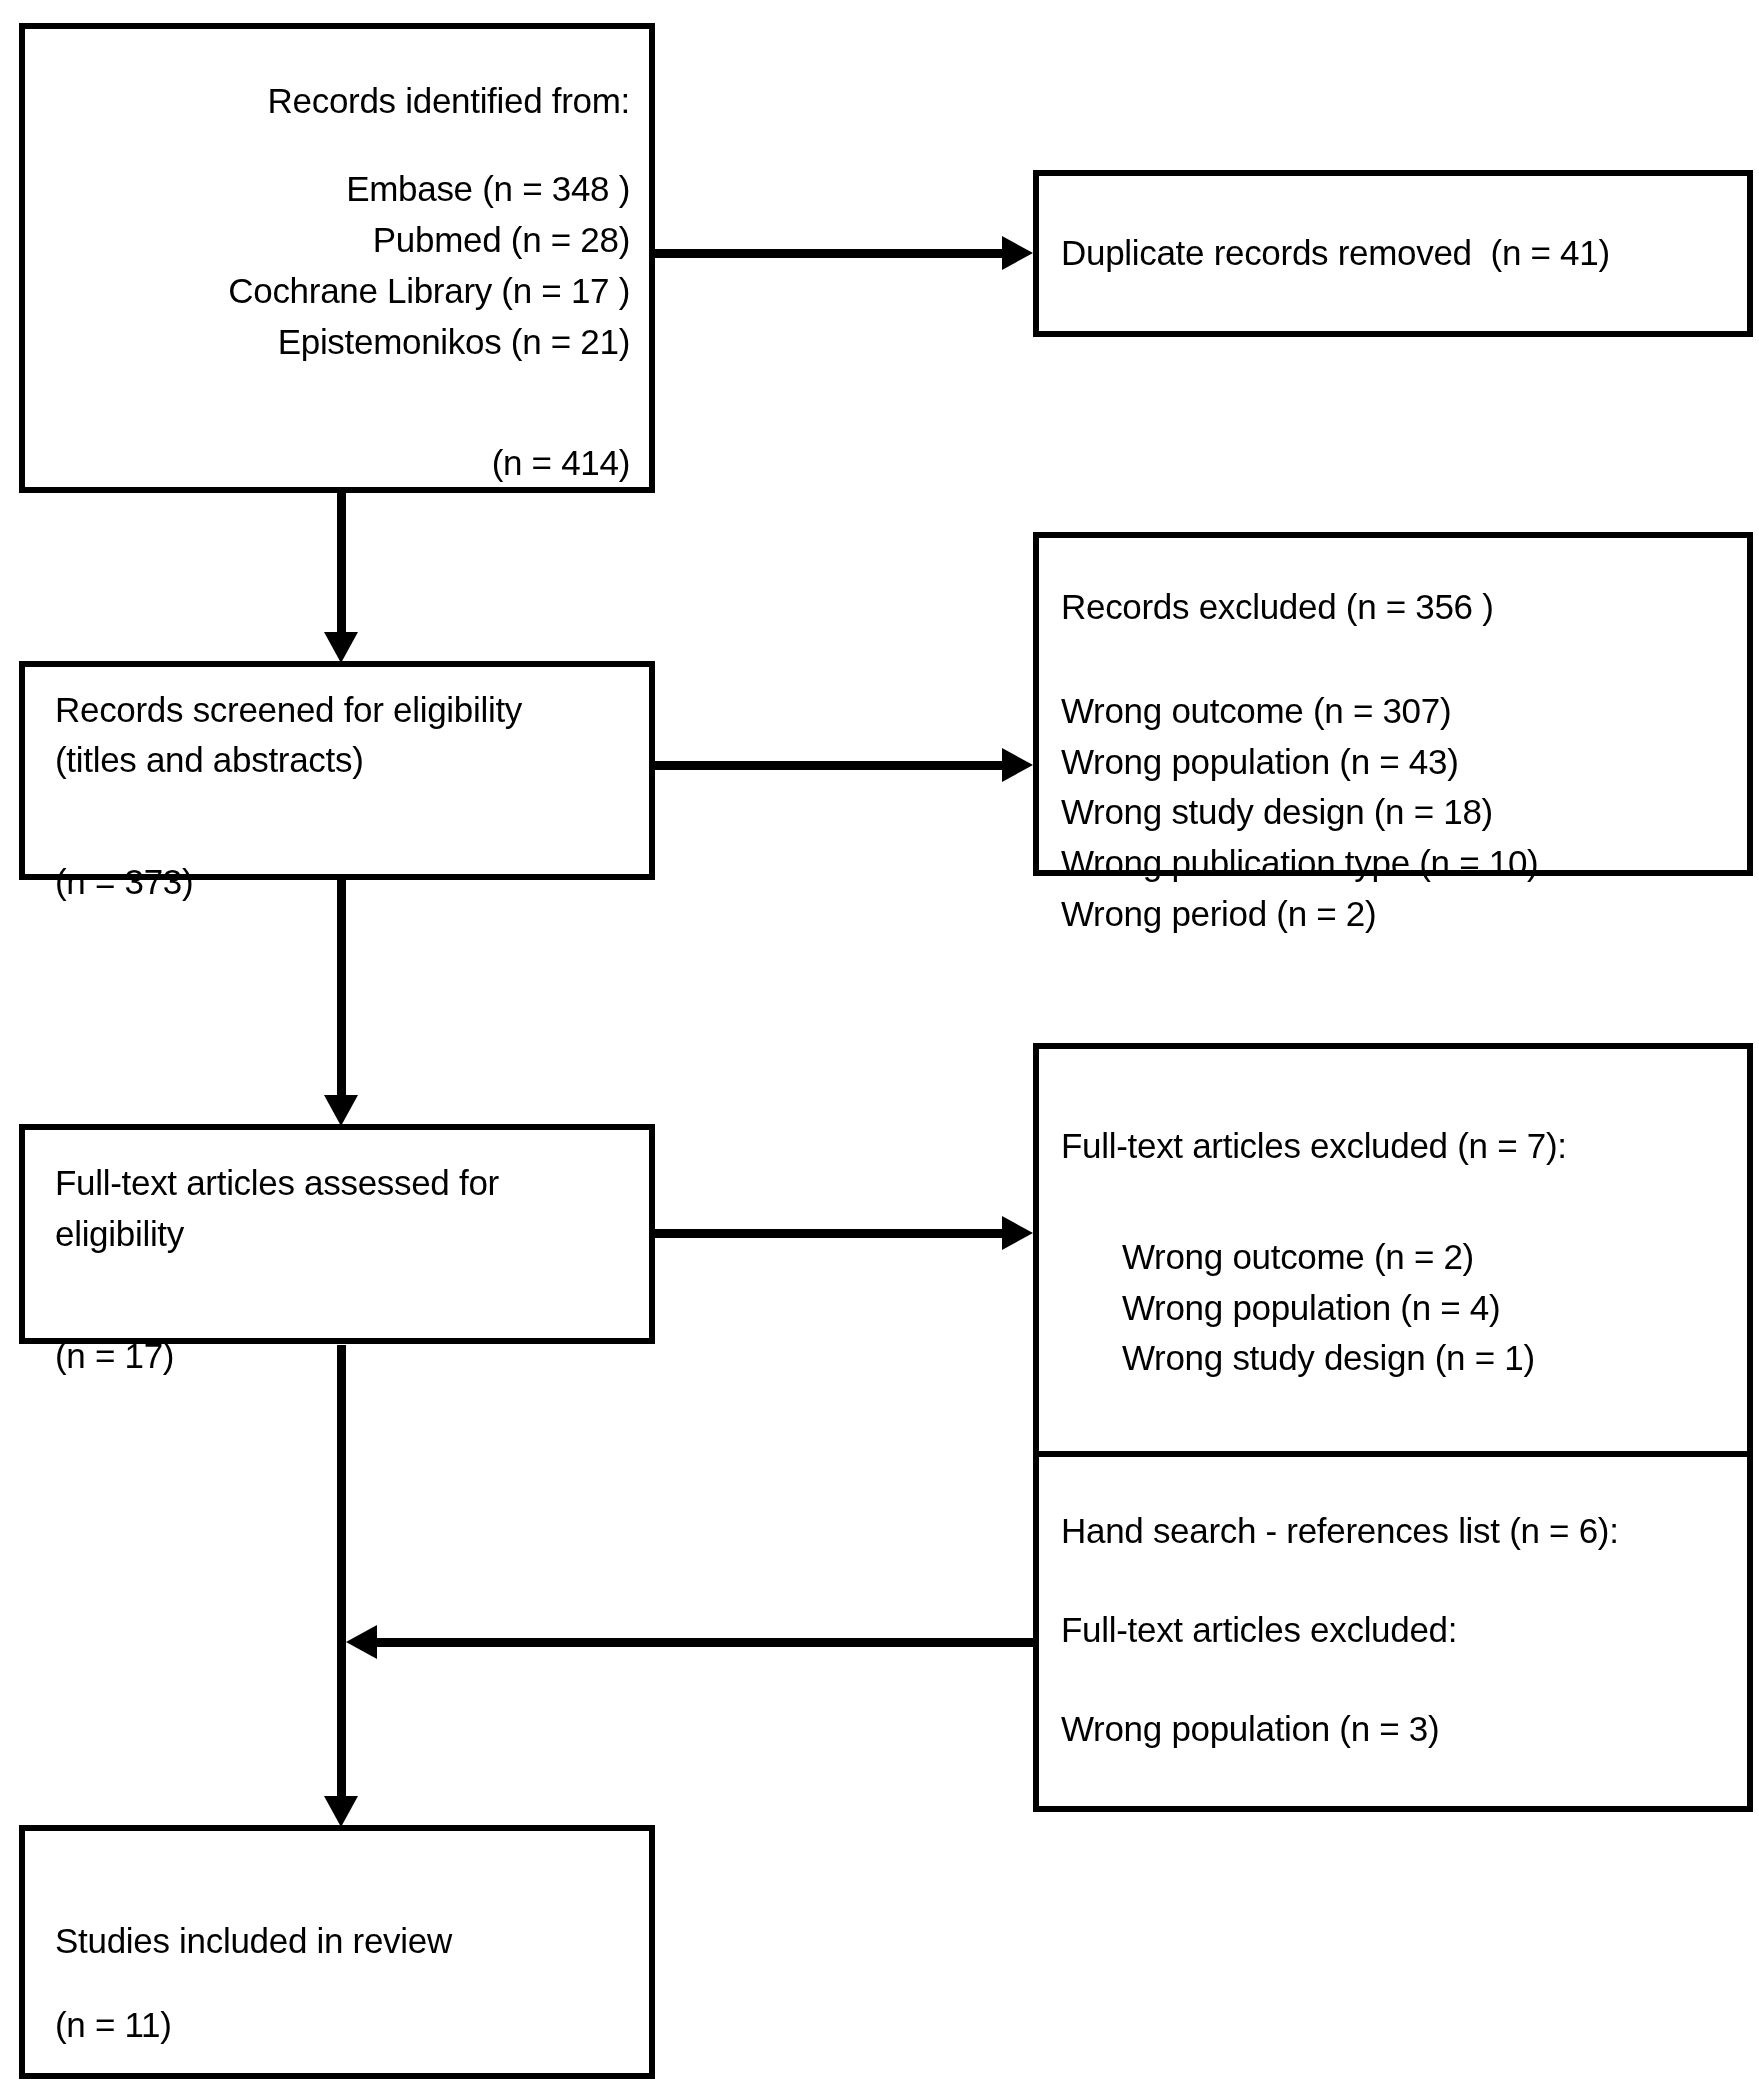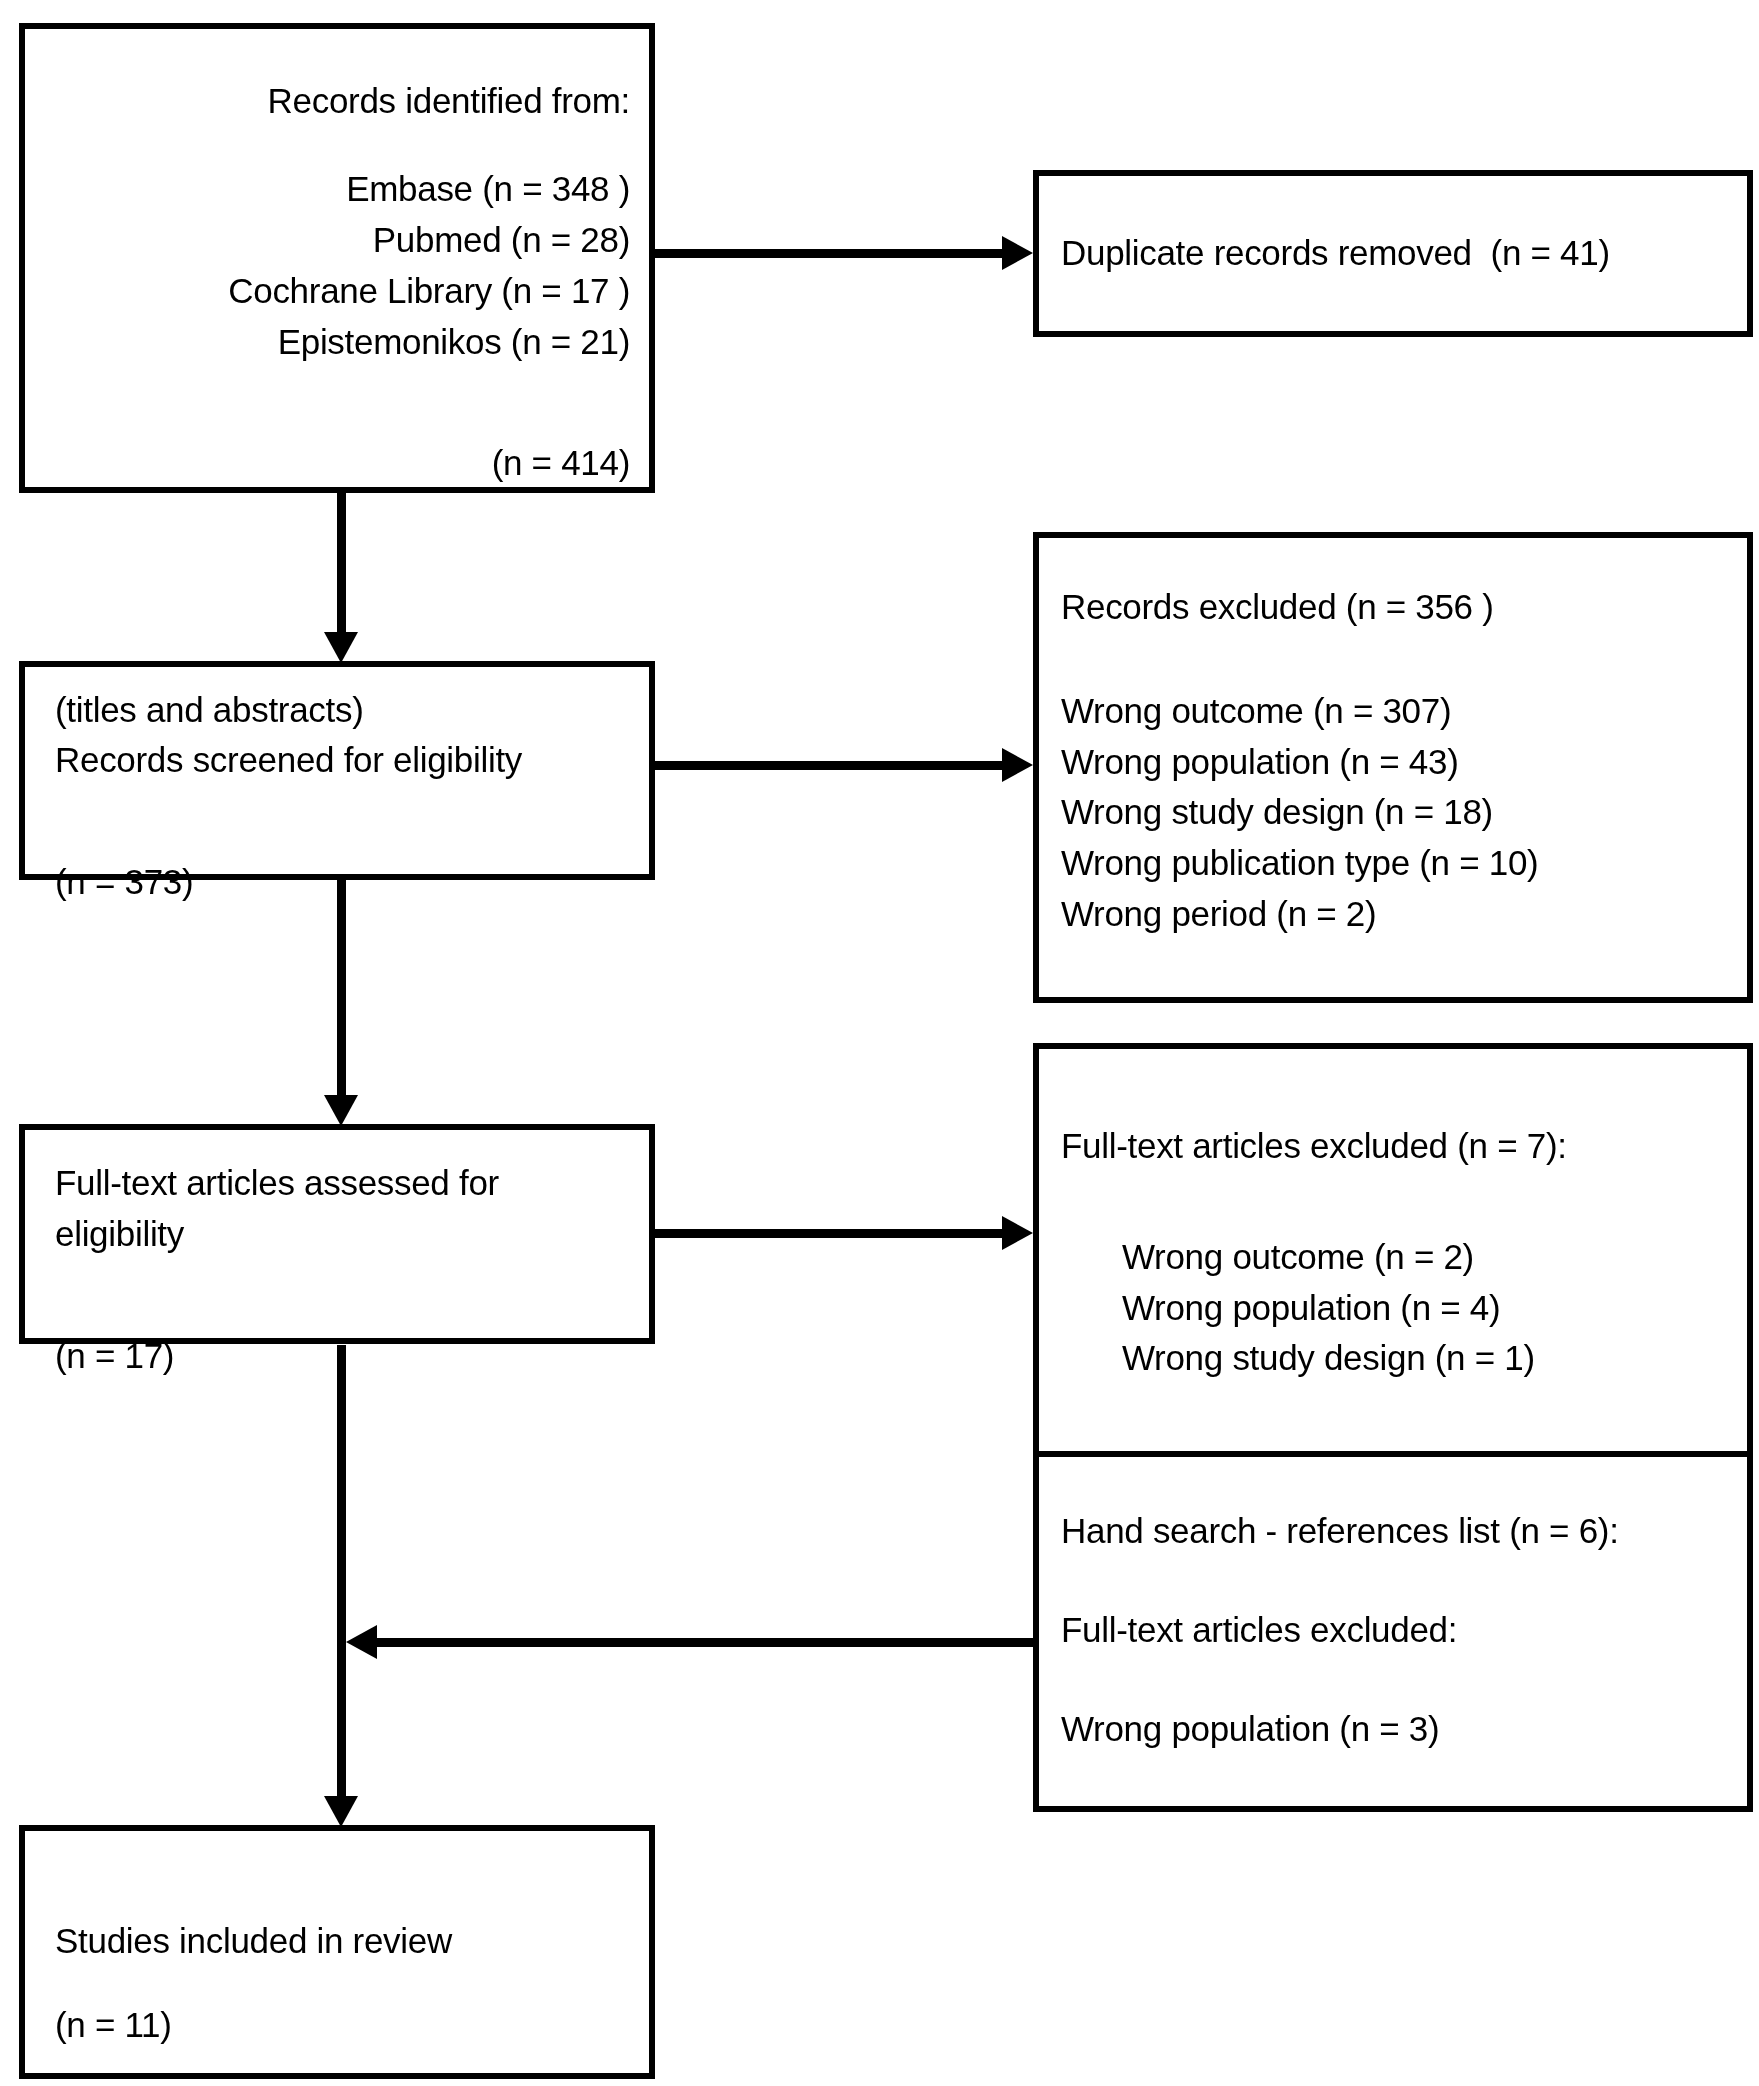--- a/index.html
+++ b/index.html
@@ -46,21 +46,21 @@
   #b8 { top: 1825px; height: 254px; }
   #b1 .box-content { padding: 47px 19px 0 30px; text-align: right; }
   #b3 .box-content { padding: 17.5px 19px 0 30px; }
   #b5 .box-content { padding: 28px 19px 0 30px; }
   #b8 .box-content { padding: 85px 19px 12px 30px; border-radius: 14px; }
   #b1 .line.blank:first-of-type { height: 63px; }
 
   
   #b2, #b4, #b6, #b7 { left: 1033px; width: 720px; }
   #b2 { top: 170px;  height: 167px; display: flex; align-items: center; }
-  #b4 { top: 532px;  height: 471px; }
+  #b4 { top: 532px;  height: 344px; }
   #b6 { top: 1043px; height: 426px; }
   #b7 { top: 1451px; height: 361px; }
   #b2 .box-content { padding: 0 12.5px 0 22px; height: auto; }
   #b4 .box-content { padding: 44px 12.5px 0 22px; }
   #b6 .box-content { padding: 72px 12.5px 0 22px; }
   #b7 .box-content { padding: 49px 12.5px 0 22px; }
   #b4 .line.blank { height: 53px; }
   #b6 .line.blank { height: 60px; }
   #b7 .line.blank { height: 48px; }
 
@@ -130,22 +130,22 @@
   </div>
 
   <div class="box" id="b2">
     <div class="box-content">
         <div class="line">Duplicate records removed  (n = 41)</div>
       </div>
   </div>
 
   <div class="box" id="b3">
     <div class="box-content">
+        <div class="line">Records screened for eligibility</div>
         <div class="line">(titles and abstracts)</div>
-        <div class="line">Records screened for eligibility</div>
         <div class="line blank"></div>
         <div class="line bold">(n = 373)</div>
       </div>
   </div>
 
   <div class="box" id="b4">
     <div class="box-content">
         <div class="line">Records excluded (n = 356 )</div>
         <div class="line blank"></div>
         <div class="line">Wrong outcome (n = 307)</div>

